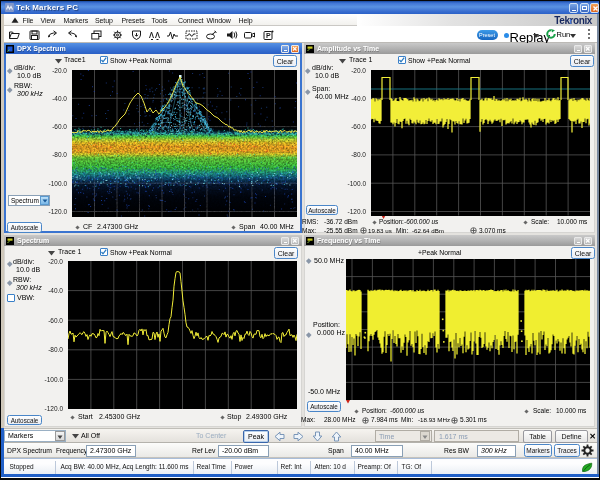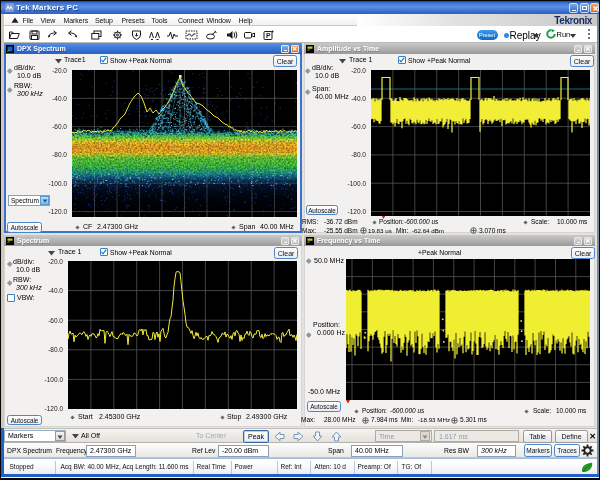--- a/index.html
+++ b/index.html
@@ -119,21 +119,21 @@
       <rect x="1.5" y="3.5" width="7" height="5.5" rx="1" stroke="#1a1a1a" fill="none" stroke-width="1"></rect>
       <path d="M8.5 5.5 l3-1.5 v4 l-3-1.5" stroke="#1a1a1a" fill="none" stroke-width="1"></path>
     </svg>
     <svg class="abs" style="left:258px;top:2.5px" width="13" height="12" viewBox="0 0 13 12">
       <rect x="2" y="2.5" width="8" height="8" rx="1" stroke="#1a1a1a" fill="none" stroke-width="1"></rect>
       <text x="4" y="9" font-size="7" font-weight="bold" fill="#1a1a1a" font-family="Liberation Sans">P</text>
       <circle cx="10.5" cy="2.5" r="1" fill="#1a1a1a"></circle>
     </svg>
   <div class="abs" style="left:473px;top:3.5px;width:21px;height:10px;border-radius:5px;background:linear-gradient(180deg,#3c9ae8,#1565c0);color:#fff;font-size:5.5px;text-align:center;line-height:10px">Preset</div>
   <div class="abs" style="left:500.5px;top:6.5px;width:5px;height:5px;border-radius:50%;background:#2a8ce8"></div>
-  <span class="abs" style="left:506px;top:4px;font-size:10px">Replay</span>
+  <span class="abs" style="left:506px;top:4px;font-size:13px">Replay</span>
   <svg class="abs" style="left:529.5px;top:7.5px" width="6" height="4">
       <path d="M0 0 L6 0 L3 4 Z" fill="#333"></path>
     </svg>
   <svg class="abs" style="left:542px;top:3px" width="10" height="10" viewBox="0 0 20 20">
       <path d="M10 2.5 a7.5 7.5 0 1 0 7.5 7.5" fill="none" stroke="#18a048" stroke-width="4"></path>
       <path d="M10 0 L18 2.5 L12 7 Z" fill="#18a048"></path>
     </svg>
   <span class="abs" style="left:553px;top:4px;font-size:7.5px">Run</span>
   <svg class="abs" style="left:566.5px;top:7.5px" width="6" height="4">
       <path d="M0 0 L6 0 L3 4 Z" fill="#333"></path>

